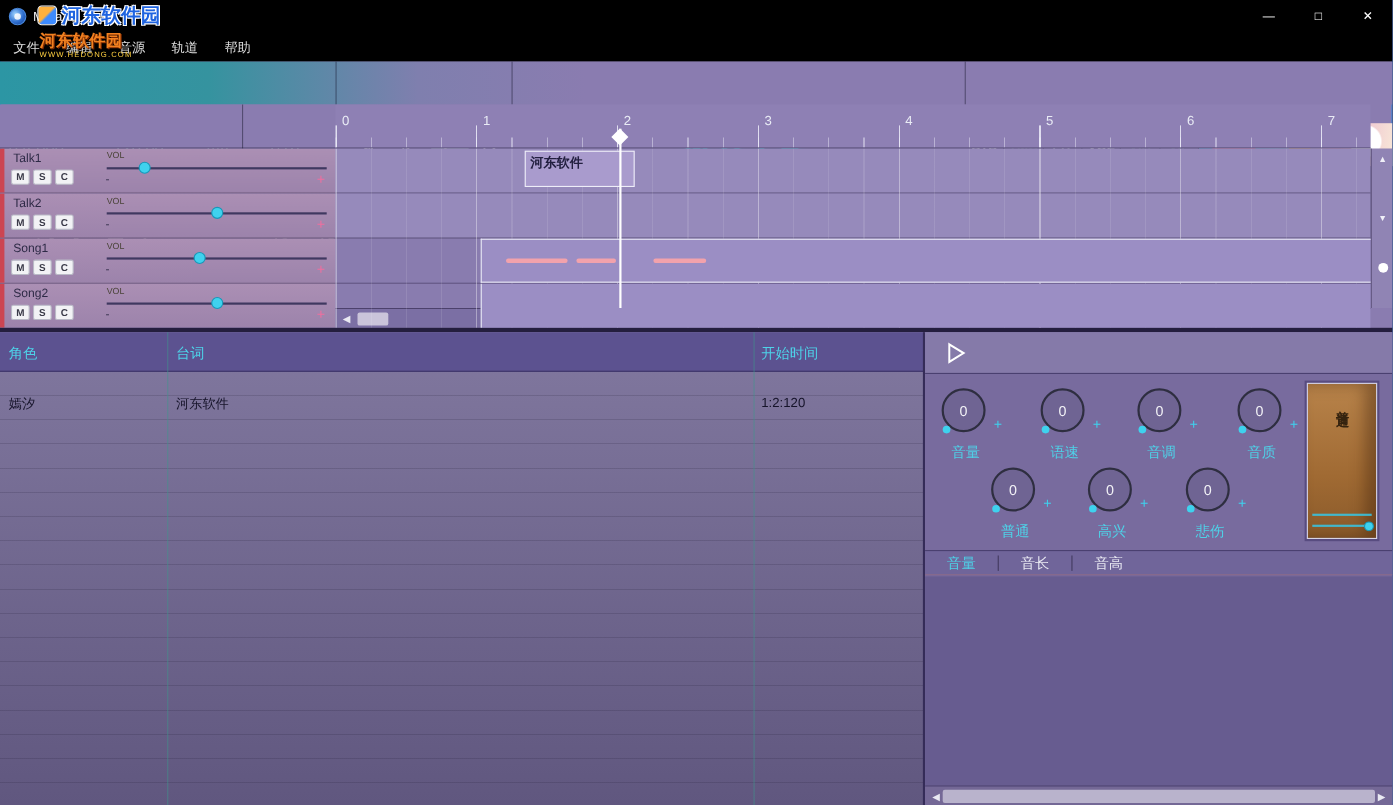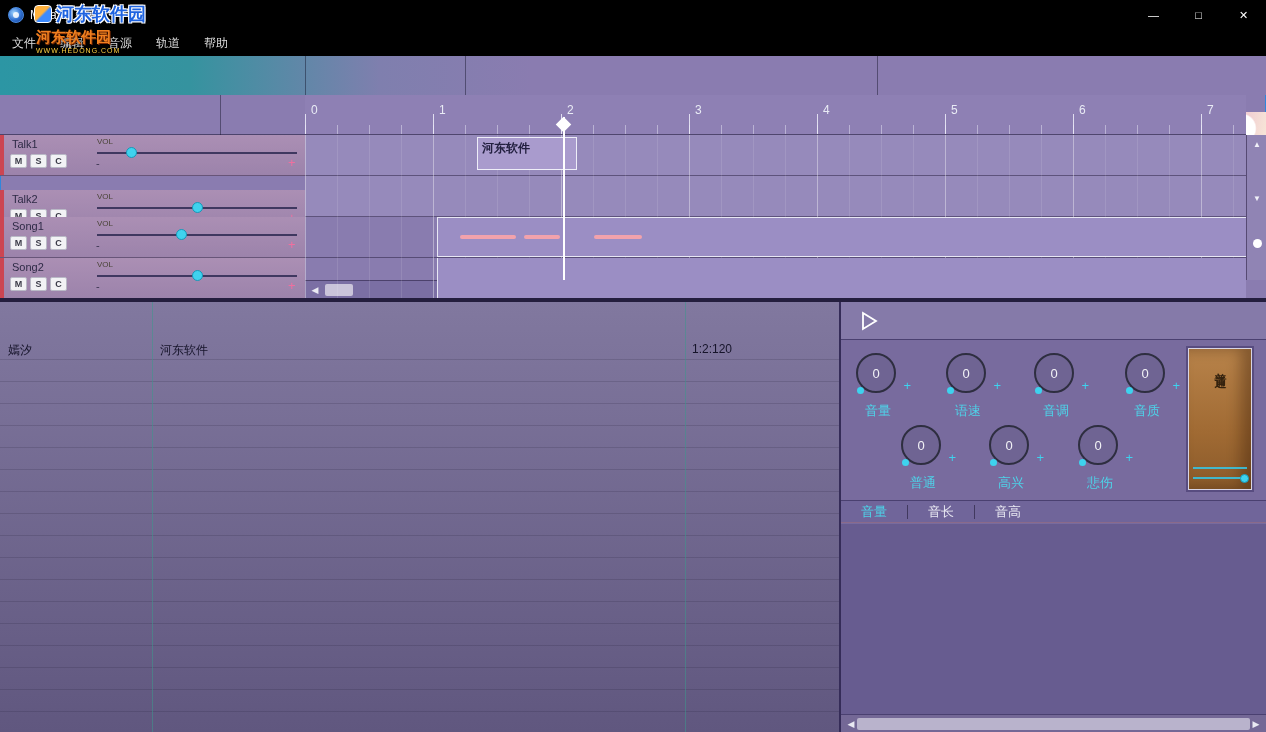--- a/index.html
+++ b/index.html
@@ -116,21 +116,21 @@
   .bottom-divider { position:absolute; left:0; top:298px; width:100%; height:4px; background:#241e3e; }
   
   .table-panel { position:absolute; left:0; top:302px; width:840px; height:430px;
     background:linear-gradient(180deg,#81789f,#60577f); }
   .table-header { position:absolute; left:0; top:0; width:100%; height:36px; background:#5c5290;
     border-bottom:1px solid #3c3468; }
   .th { position:absolute; top:10px; font-size:13px; color:#4ed2e8; }
   .table-body { position:absolute; left:0; top:36px; width:100%; height:394px;
     background-image:repeating-linear-gradient(180deg, rgba(0,0,0,0) 0 21px, rgba(25,20,45,.16) 21px 22px); }
   .table-row { position:absolute; left:0; top:0; width:100%; height:22px; }
-  .td { position:absolute; top:4px; font-size:12px; color:#16142a; }
+  .td { position:absolute; top:21px; font-size:12px; color:#16142a; }
   .col-line { position:absolute; top:0; bottom:0; width:1px; background:rgba(62,152,140,.55); }
   .panel-sep { position:absolute; left:839px; top:302px; height:430px; width:2px; background:#352c58; }
   
   .param-panel { position:absolute; left:841px; top:302px; width:425px; height:430px; background:#786b9e; }
   .param-top { position:absolute; left:0; top:0; width:100%; height:38px; background:#857aa9; border-bottom:1px solid #4a4070; }
   .param-play { position:absolute; left:16px; top:7px; width:26px; height:26px; }
   .param-play svg { stroke:#fff; fill:none; stroke-width:1.8; }
   .knob { position:absolute; width:44px; height:44px; }
   .knob-face { width:40px; height:40px; border-radius:50%; border:2px solid #2e2e40;
     display:flex; align-items:center; justify-content:center; color:#f2f2f6; font-size:13px;
@@ -300,21 +300,21 @@
         <div class="msc-btn">M</div>
         <div class="msc-btn">S</div>
         <div class="msc-btn">C</div>
       </div>
       <div class="vol-label">VOL</div>
       <div class="sl-track"></div>
       <div class="sl-handle" style="left:126px"></div>
       <div class="sl-minus">-</div>
       <div class="sl-plus">+</div>
     </div>
-    <div class="track-head" style="top:55px">
+    <div class="track-head" style="top:41px">
       <div class="track-name">Talk2</div>
       <div class="msc">
         <div class="msc-btn">M</div>
         <div class="msc-btn">S</div>
         <div class="msc-btn">C</div>
       </div>
       <div class="vol-label">VOL</div>
       <div class="sl-track"></div>
       <div class="sl-handle" style="left:192px"></div>
       <div class="sl-minus">-</div>
@@ -378,20 +378,25 @@
   <div class="corner"></div>
   <div class="hscroll">
     <div class="hs-arrow" style="left:2px">◀</div>
     <div class="hs-thumb"></div>
     <div class="hs-arrow" style="left:852px">▶</div>
     <div class="hs-zoom-dot"></div>
   </div>
   <div class="bottom-divider"></div>
 
   <div class="table-panel">
+    <div class="table-header">
+      <span class="th" style="left:8px">角色</span>
+      <span class="th" style="left:160px">台词</span>
+      <span class="th" style="left:692px">开始时间</span>
+    </div>
     <div class="table-body">
       <div class="table-row">
         <span class="td" style="left:8px">嫣汐</span>
         <span class="td" style="left:160px">河东软件</span>
         <span class="td" style="left:692px">1:2:120</span>
       </div>
     </div>
     <div class="col-line" style="left:152px"></div>
     <div class="col-line" style="left:685px"></div>
   </div>

